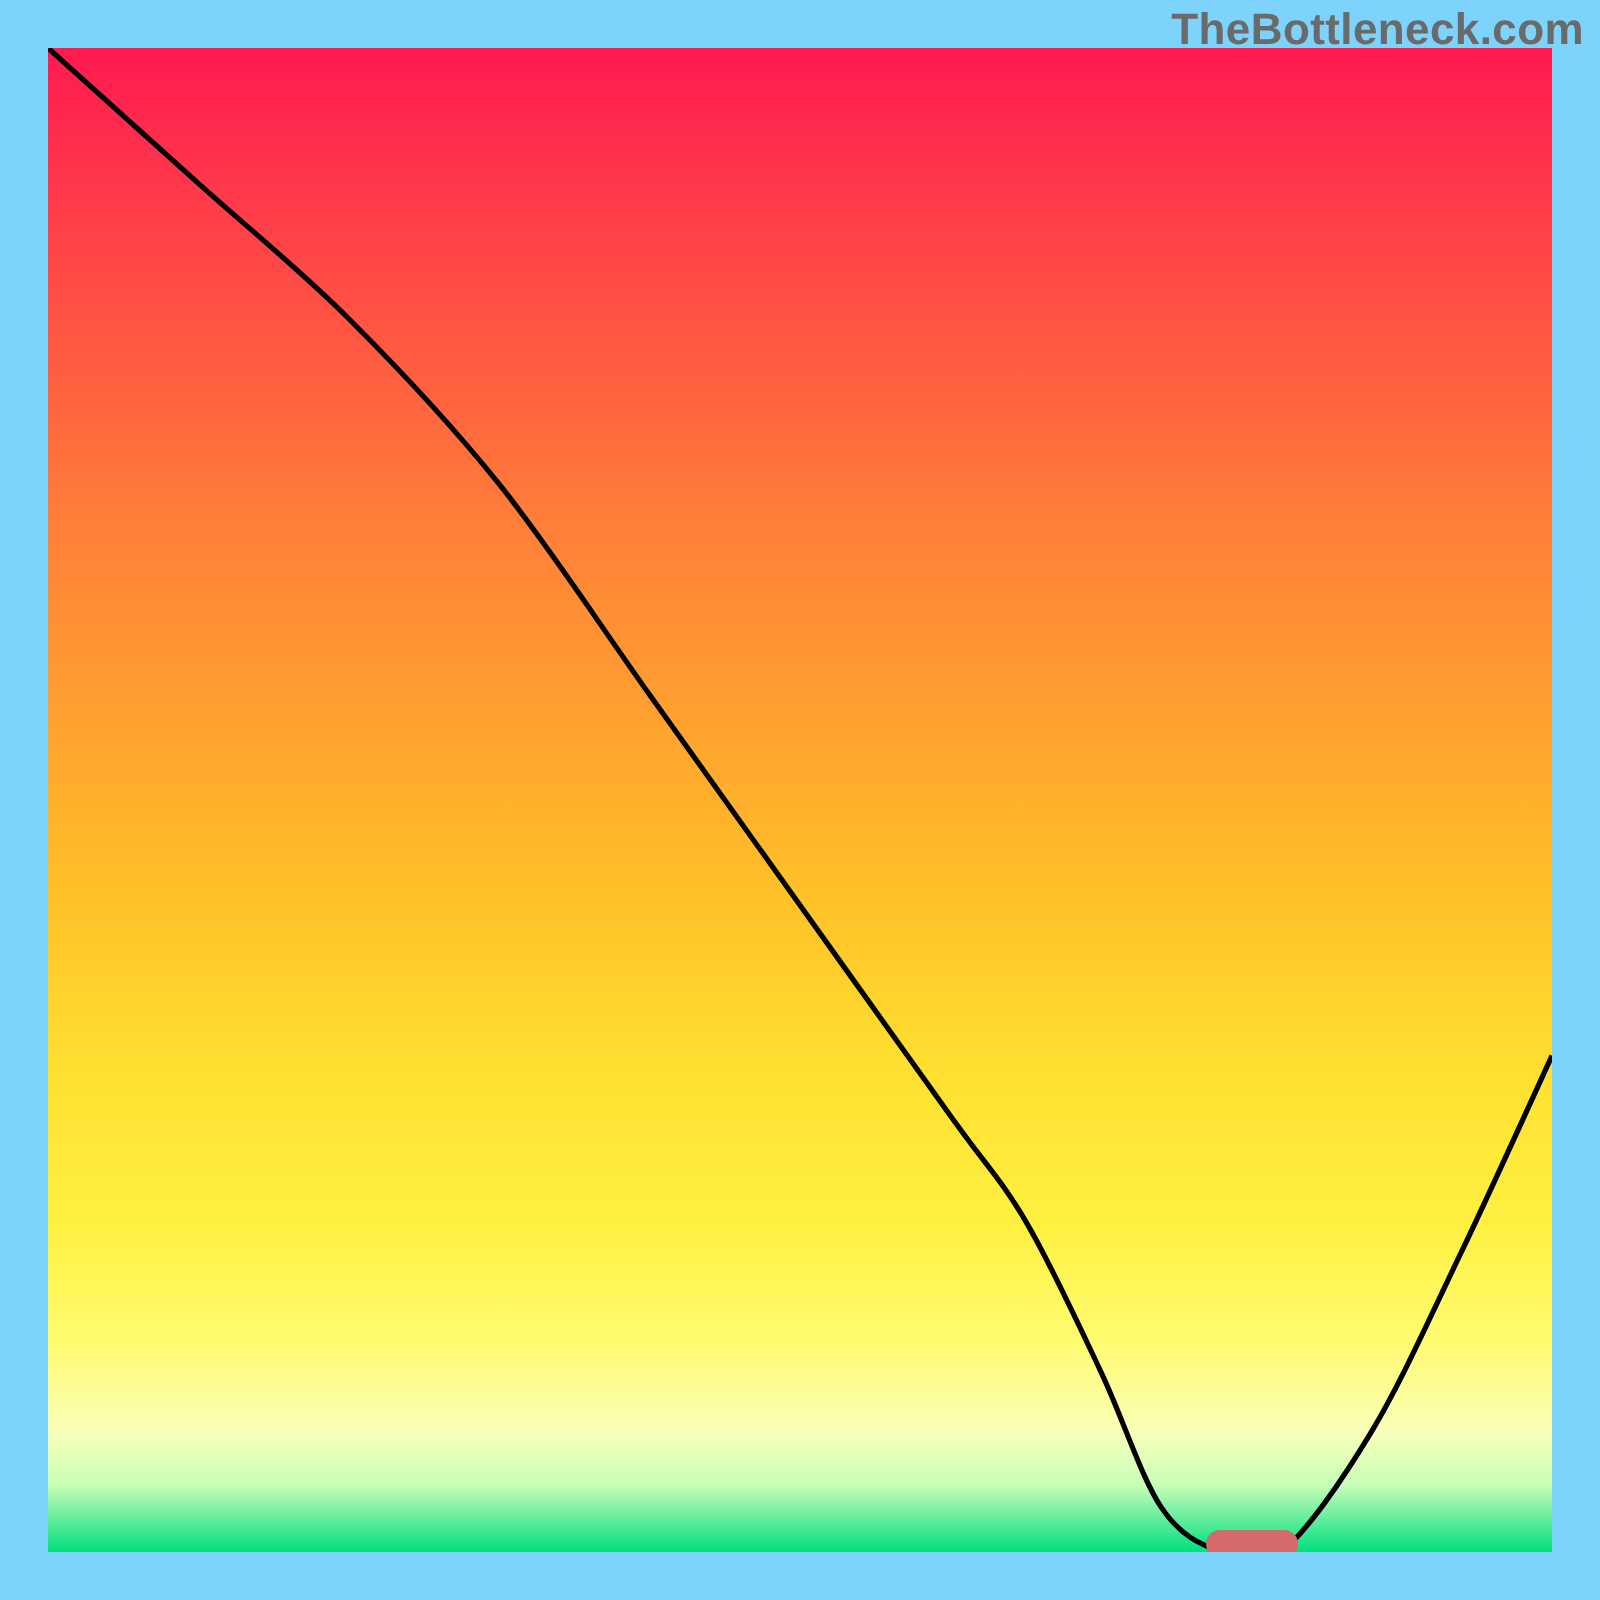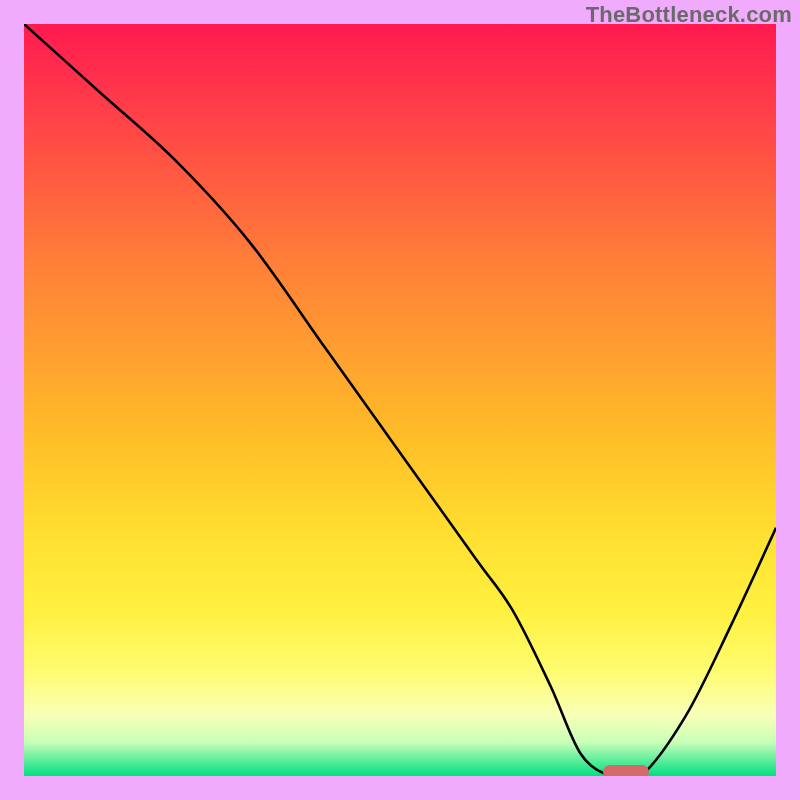--- a/index.html
+++ b/index.html
@@ -6,21 +6,21 @@
     margin: 0;
     padding: 0;
     width: 800px;
     height: 800px;
     overflow: hidden;
     background: #000;
   }
   .frame {
     position: absolute;
     inset: 0;
-    background: #f0abfc;
+    background: #7dd3fc;
   }
   .plot-area {
     position: absolute;
     left: 24px;
     top: 24px;
     width: 752px;
     height: 752px;
     overflow: hidden;
   }
   .gradient {

